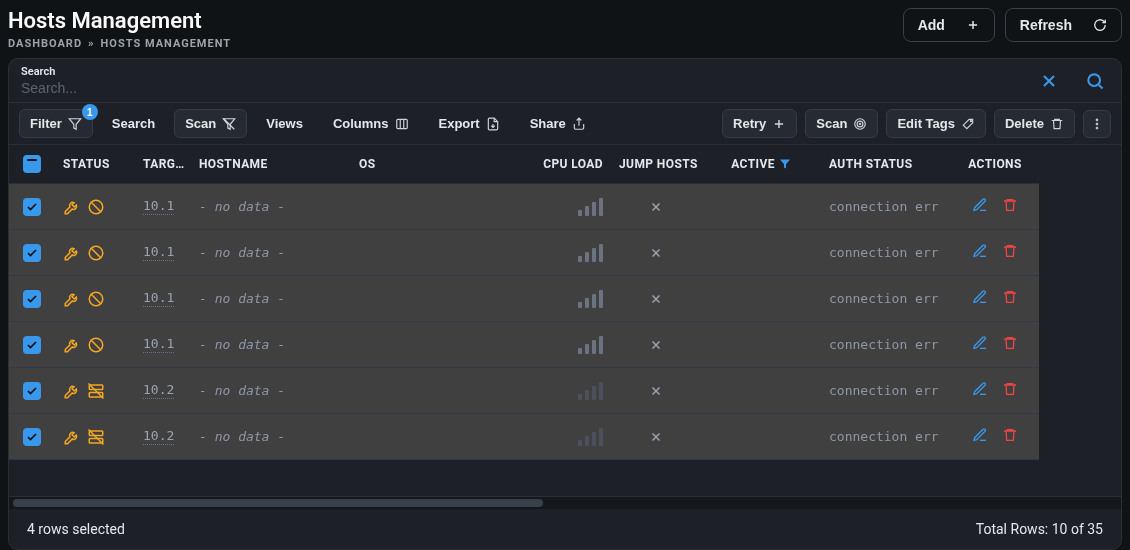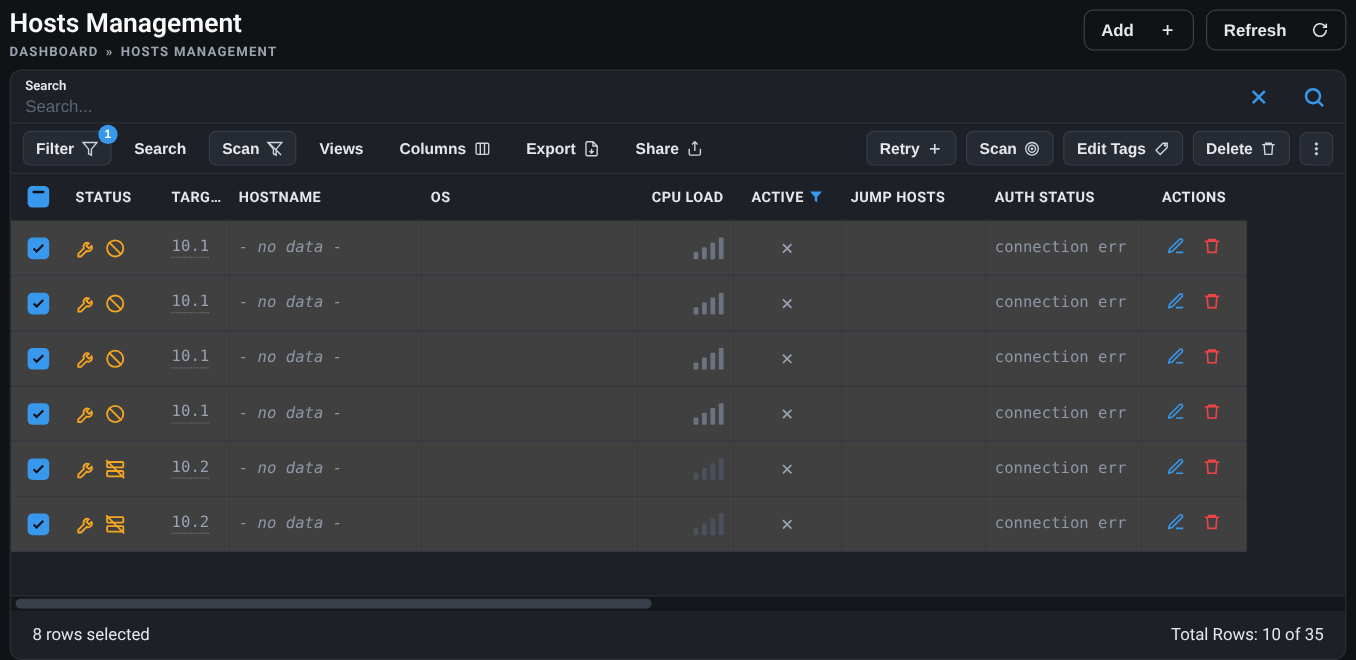--- a/index.html
+++ b/index.html
@@ -222,27 +222,27 @@
         <div class="th center">
           <div class="chk header">
               <div class="minus"></div>
             </div>
         </div>
         <div class="th">STATUS</div>
         <div class="th">TARG…</div>
         <div class="th">HOSTNAME</div>
         <div class="th">OS</div>
         <div class="th right">CPU LOAD</div>
+        <div class="th">JUMP HOSTS</div>
         <div class="th center">
           <span>ACTIVE</span>
           <svg class="funnel" width="12" height="12" viewBox="0 0 24 24" fill="#3898ec">
               <path d="M22 3H2l8 9.5V19l4 2v-8.5L22 3z"></path>
             </svg>
         </div>
-        <div class="th">JUMP HOSTS</div>
         <div class="th">AUTH STATUS</div>
         <div class="th center">ACTIONS</div>
 
     <div class="row">
       <div class="td center">
               <div class="chk">
                 <svg width="12" height="12" viewBox="0 0 24 24" fill="none" stroke="#0d1117" stroke-width="3.5">
                   <path d="M20 6 9 17l-5-5"></path>
                 </svg>
               </div>
@@ -572,18 +572,18 @@
             </div>
     </div>
         </div>
     </div>
 
     <div class="hscroll">
         <div class="thumb"></div>
       </div>
 
     <div class="footer">
-      <span>8 rows selected</span>
+      <span>4 rows selected</span>
       <span>Total Rows: 10 of 35</span>
     </div>
 
   </div>
 </div>
 
 </body></html>

